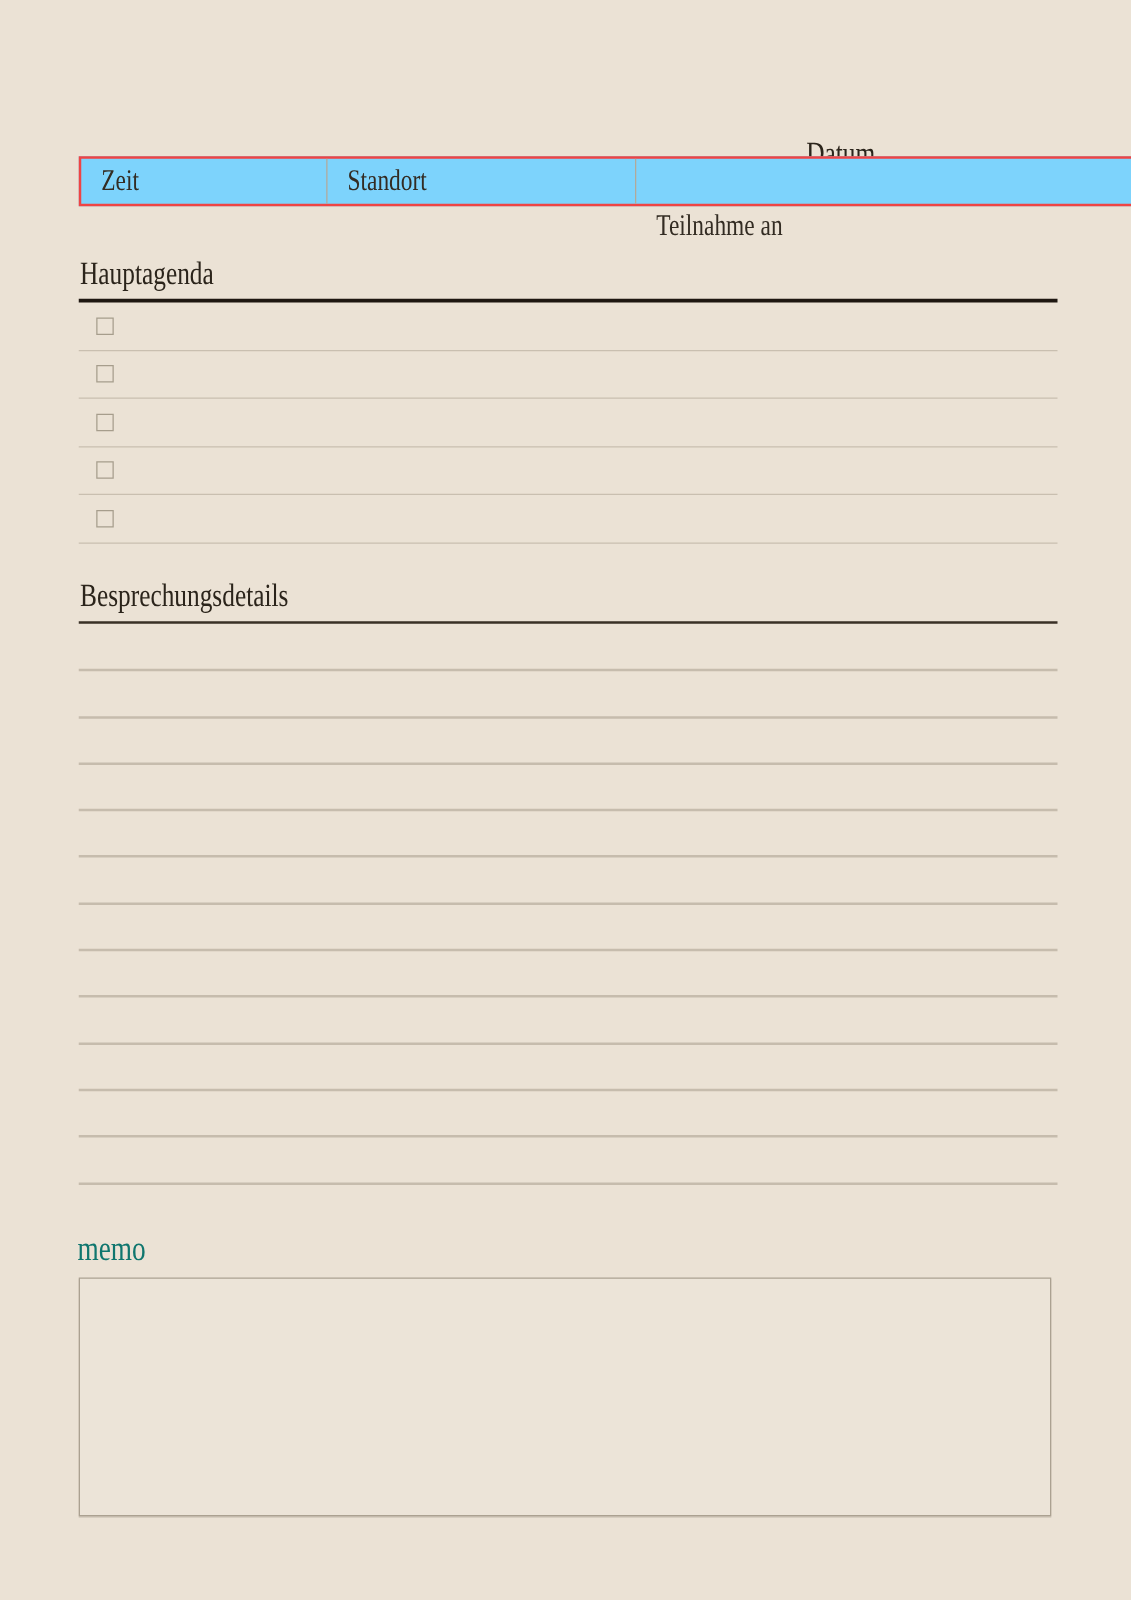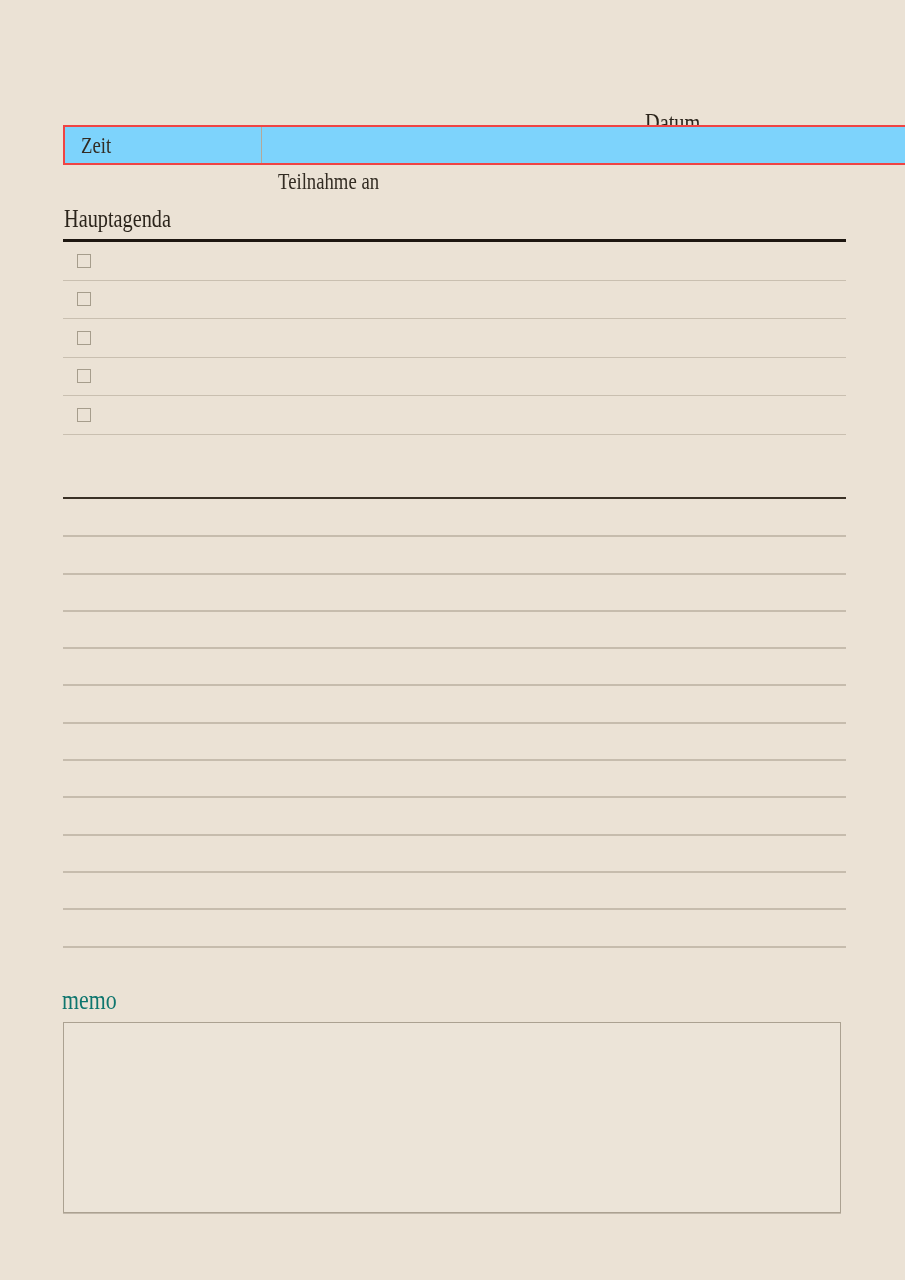--- a/index.html
+++ b/index.html
@@ -92,20 +92,23 @@
 
 <div class="page">
 
 
   <div class="date-label"><span class="t">Datum.</span></div>
 
   <div class="info-row">
     <div class="info-cell cell-zeit">
       <span class="t">Zeit</span>
     </div>
+    <div class="info-cell cell-standort">
+      <span class="t">Standort</span>
+    </div>
     <div class="info-cell cell-teilnahme">
       <span class="t">Teilnahme an</span>
     </div>
   </div>
 
   <div class="section-heading heading-agenda"><span class="t">Hauptagenda</span></div>
   <div class="rule-dark rule-dark-1"></div>
 
   <div class="agenda-list">
       <div class="agenda-row">
@@ -123,20 +126,21 @@
       <div class="agenda-row">
         <span class="checkbox"></span>
         <span class="agenda-text t"></span>
       </div>
       <div class="agenda-row">
         <span class="checkbox"></span>
         <span class="agenda-text t"></span>
       </div>
     </div>
 
+  <div class="section-heading heading-details"><span class="t">Besprechungsdetails</span></div>
   <div class="rule-dark rule-dark-2"></div>
 
   <div class="detail-lines">
       <div class="detail-line"></div>
       <div class="detail-line"></div>
       <div class="detail-line"></div>
       <div class="detail-line"></div>
       <div class="detail-line"></div>
       <div class="detail-line"></div>
       <div class="detail-line"></div>

